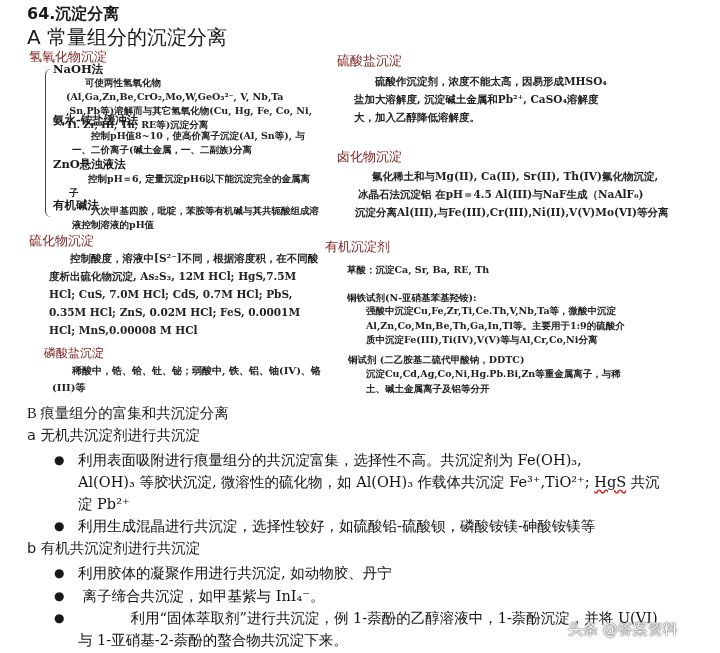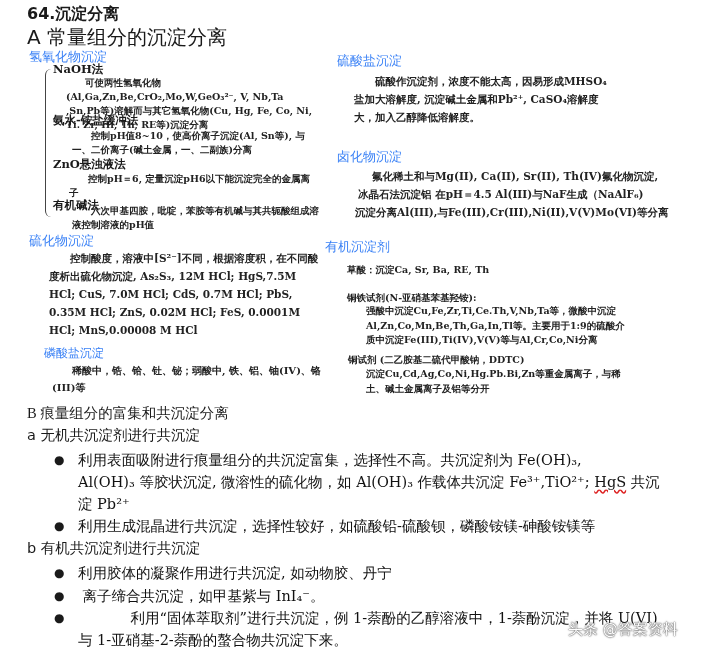--- a/index.html
+++ b/index.html
@@ -2,21 +2,21 @@
 <html><head>
 <meta charset="utf-8">
 <style>
   html, body { margin: 0; padding: 0; background: #ffffff; }
   body { width: 720px; height: 653px; position: relative; overflow: hidden;
          font-family: "DejaVu Serif", "Liberation Serif", serif; color: #1a1a1a; }
   .abs { position: absolute; }
   .sans { font-family: "DejaVu Sans", "Liberation Sans", sans-serif; }
   .h1 { font-size: 16px; font-weight: bold; }
   .h2 { font-size: 20px; }
-  .sec { font-size: 13px; color: #3b82f6; }
+  .sec { font-size: 13px; color: #7f1d1d; }
   .sub { font-size: 11.5px; font-weight: bold; }
   .small { font-size: 9.5px; font-weight: bold; line-height: 14px; color: #222; }
   .mid { font-size: 10.5px; font-weight: bold; line-height: 18px; color: #222; }
   .big { font-size: 14.5px; line-height: 22px; color: #111; }
   .bullet { position: absolute; font-size: 12px; }
   .indent { text-indent: 2em; }
   .bracket { border-left: 1.5px solid #444; border-radius: 6px 0 0 6px; }
   .wm { font-family: "DejaVu Sans", sans-serif; color: #ffffff; font-size: 15px;
         text-shadow: 0 0 2px #555, 0 0 1px #333; }
   .squig { text-decoration: underline wavy #d22; text-underline-offset: 2px; }

